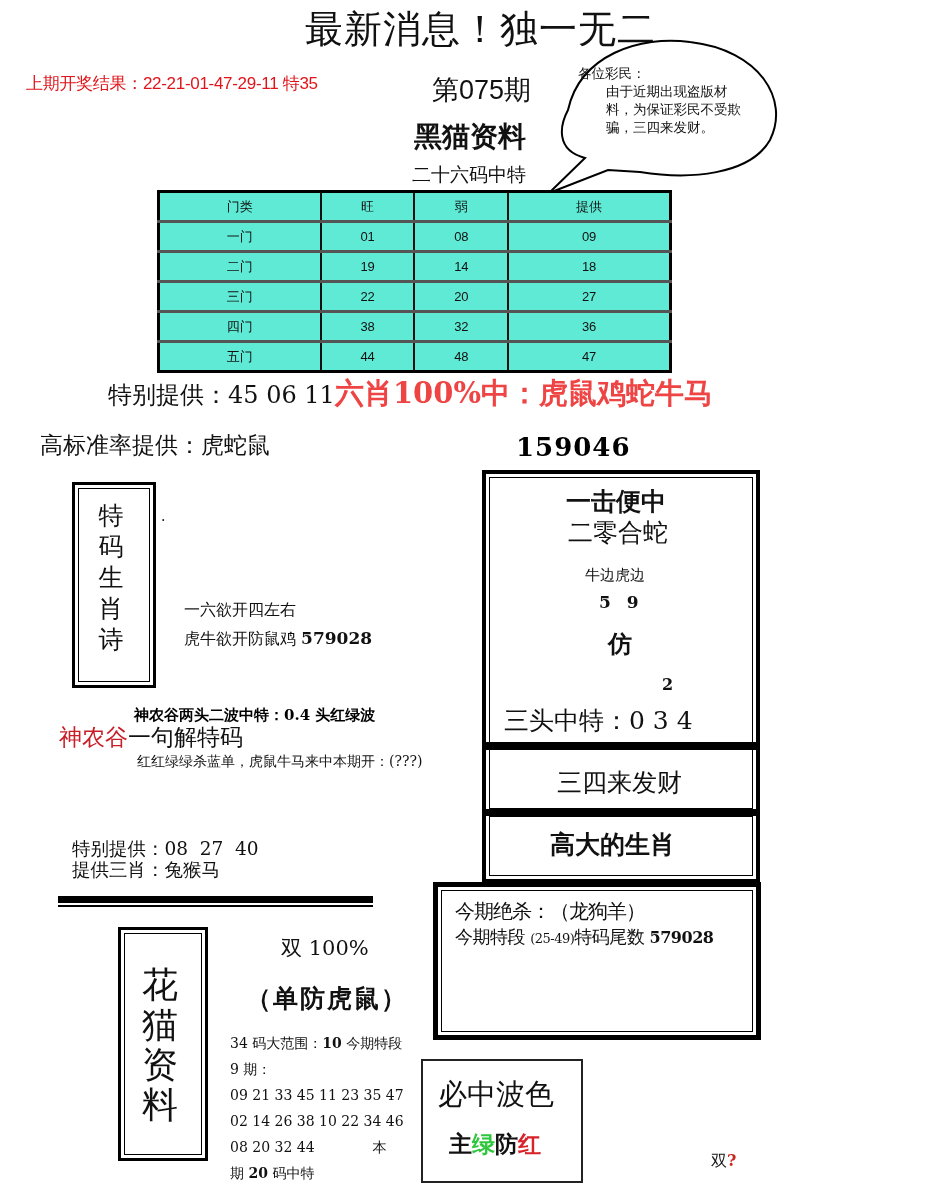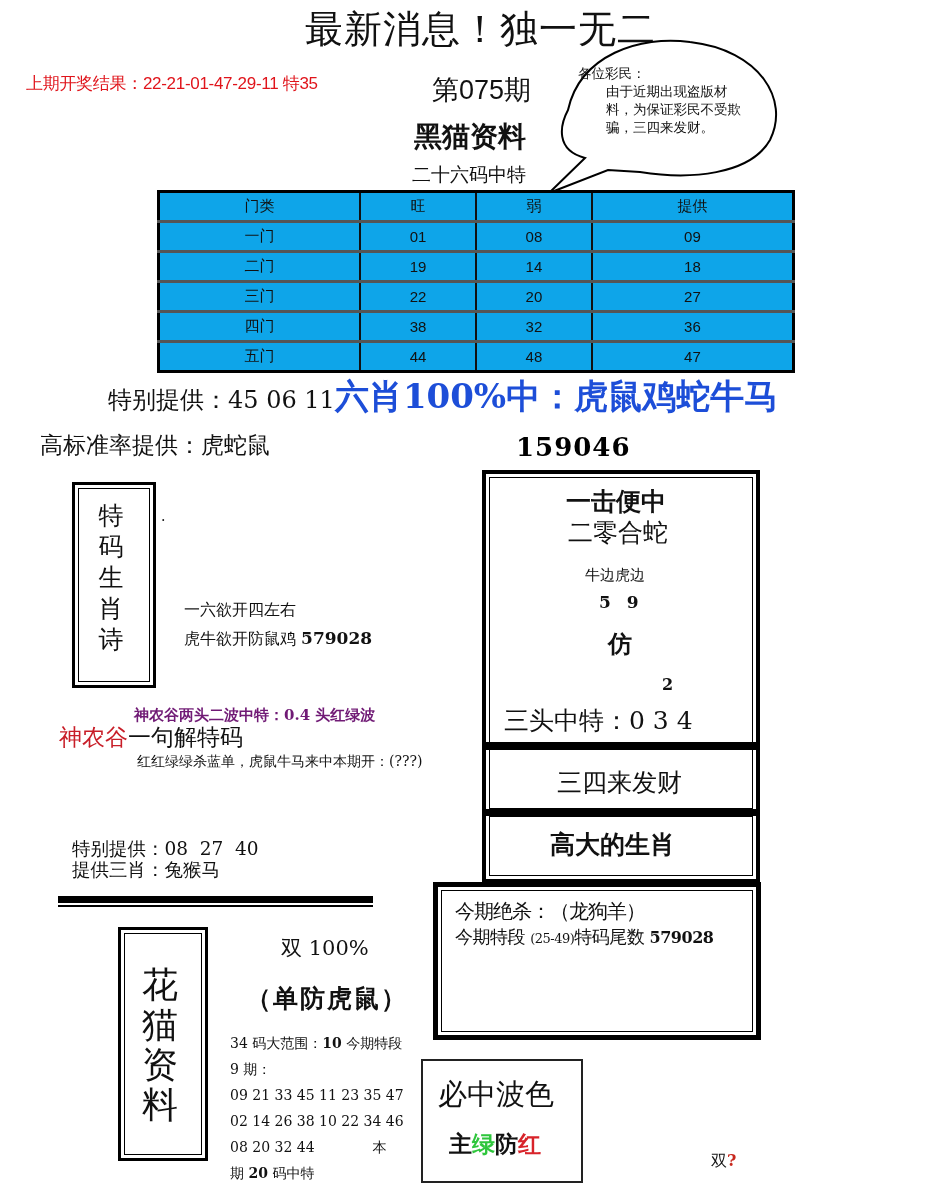--- a/index.html
+++ b/index.html
@@ -12,28 +12,28 @@
   #title { left: 305px; top: 4px; font-size: 38px; letter-spacing: 1px; font-family: "DejaVu Sans", sans-serif; }
   #last-result { left: 26px; top: 72px; font-size: 17px; font-family: "Liberation Sans", sans-serif; letter-spacing: -0.3px; }
   #issue-no { left: 432px; top: 72px; font-size: 27px; font-family: "Liberation Sans", sans-serif; }
   #heimao { left: 414px; top: 118px; font-size: 28px; font-weight: bold; font-family: "DejaVu Serif", serif; }
   #twenty-six { left: 412px; top: 162px; font-size: 19px; }
 
   svg#bubble { position: absolute; left: 0; top: 0; }
   #bubble-text { left: 578px; top: 64px; font-size: 13.5px; line-height: 18px; white-space: normal; width: 170px; }
   #bubble-text .indent { padding-left: 28px; }
 
-  table#grid { position: absolute; left: 157px; top: 190px; width: 638px; height: 176px;
-               border-collapse: collapse; border: 3px solid #000; background: #0ea5e9;
-               font-family: "Liberation Sans", sans-serif; font-size: 15px; text-align: center; }
+  table#grid { position: absolute; left: 157px; top: 190px; width: 515px; height: 176px;
+               border-collapse: collapse; border: 3px solid #000; background: #5eead4;
+               font-family: "Liberation Sans", sans-serif; font-size: 13px; text-align: center; }
   #grid td, #grid th { border: 2px solid #111; font-weight: normal; height: 27px; padding: 0; }
   #grid tr + tr td { border-top: 3px solid #555; }
 
   #special-line { left: 108px; top: 374px; font-size: 24px; }
-  #special-line .red-part { color: #1d4ed8; font-weight: bold; font-family: "DejaVu Serif", serif; font-size: 34px; }
+  #special-line .red-part { color: #ef4444; font-weight: bold; font-family: "DejaVu Serif", serif; font-size: 29px; }
   #high-std { left: 40px; top: 430px; font-size: 23px; font-family: "DejaVu Sans", sans-serif; font-weight: 300; }
   #num-159 { left: 516px; top: 432px; font-size: 26px; font-weight: bold; color: #000000; letter-spacing: 1px; }
 
   .dbox { position: absolute; border: 3px solid #000; }
   .dbox > .inner { position: absolute; left: 3px; top: 3px; right: 3px; bottom: 3px; border: 1.5px solid #000; }
 
   #poem-box { left: 72px; top: 482px; width: 78px; height: 200px; }
   #poem-title { left: 95px; top: 500px; font-size: 25px; line-height: 31px; white-space: normal; width: 32px; text-align: center; }
   #dot { left: 161px; top: 508px; font-size: 14px; }
   #poem-l1 { left: 184px; top: 600px; font-size: 16px; }
@@ -47,21 +47,21 @@
   #five-nine { left: 599px; top: 592px; font-size: 17px; font-weight: bold; word-spacing: 10px; }
   #fang { left: 608px; top: 628px; font-size: 24px; font-weight: bold; }
   #two { left: 662px; top: 675px; font-size: 16px; font-weight: bold; }
   #santou { left: 504px; top: 704px; font-size: 25px; }
 
   #box-sansi { left: 482px; top: 742px; width: 270px; height: 66px; border-width: 4px; }
   #sansi { left: 557px; top: 766px; font-size: 25px; }
   #box-gaoda { left: 482px; top: 809px; width: 270px; height: 66px; border-width: 4px; }
   #gaoda { left: 550px; top: 828px; font-size: 25px; font-weight: bold; }
 
-  #shennong-red { left: 134px; top: 706px; font-size: 15px; font-weight: bold; color: #701a75; }
+  #shennong-red { left: 134px; top: 706px; font-size: 15px; font-weight: bold; color: #000000; }
   #shennong-big { left: 59px; top: 722px; font-size: 23px; }
   #shennong-big .r { color: #c81e28; }
   #shennong-line { left: 137px; top: 753px; font-size: 14px; }
   #special2 { left: 72px; top: 838px; font-size: 18.5px; line-height: 21px; }
 
   #hr-thick { left: 58px; top: 896px; width: 315px; height: 7px; background: #000; }
   #hr-thin { left: 58px; top: 905px; width: 315px; height: 2px; background: #000; }
 
   #kill-box { left: 433px; top: 882px; width: 318px; height: 148px; border-width: 5px; }
   #kill-l1 { left: 455px; top: 898px; font-size: 20px; letter-spacing: -1px; }

